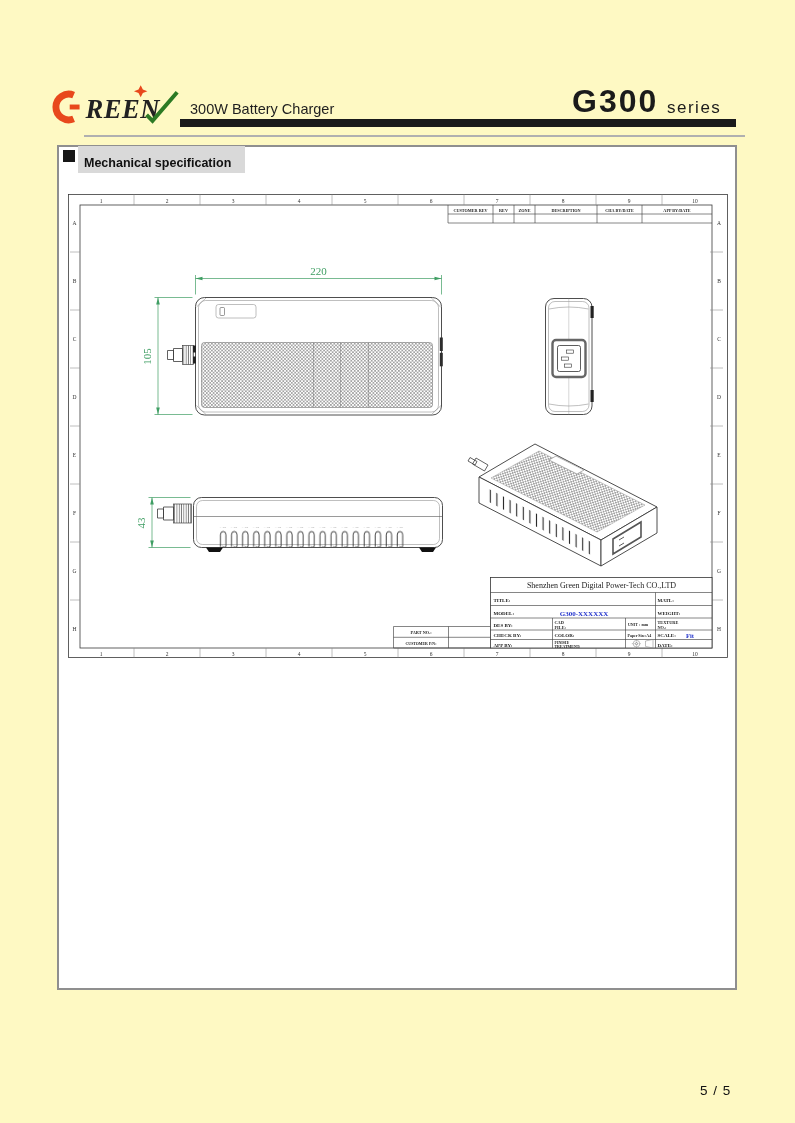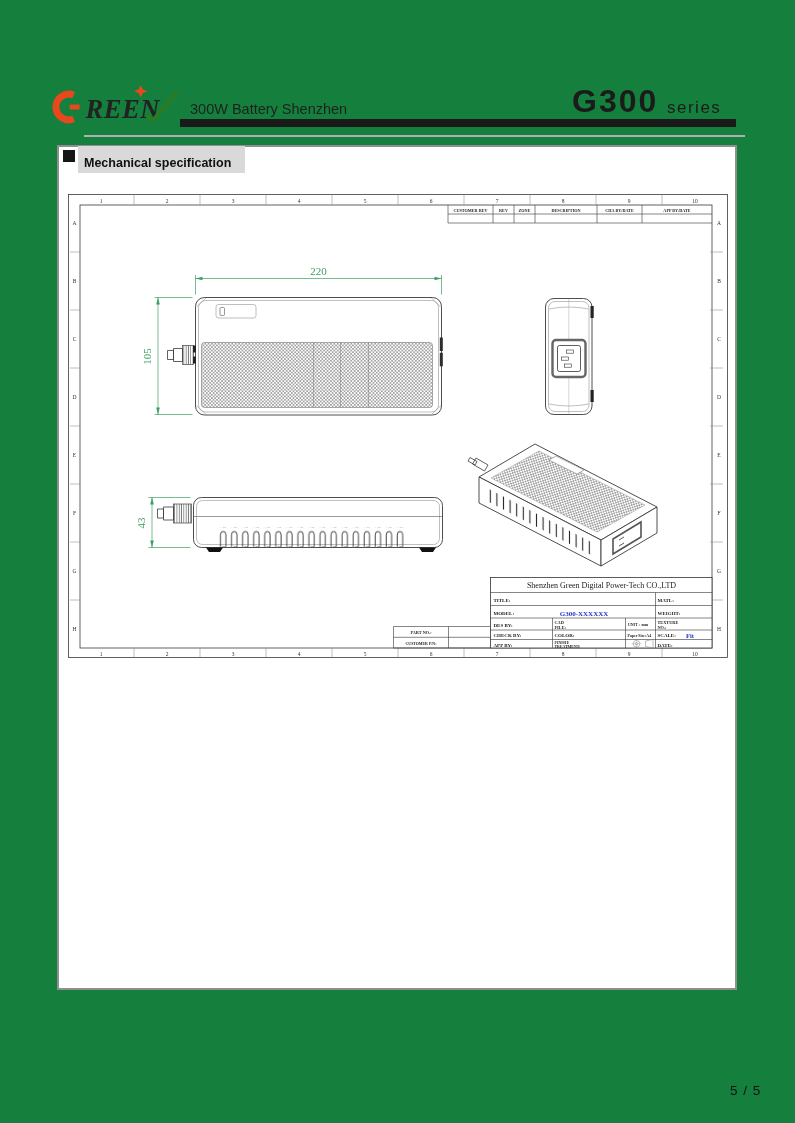--- a/index.html
+++ b/index.html
@@ -1,17 +1,17 @@
 <!DOCTYPE html>
 <html><head>
 <meta charset="utf-8">
 <style>
   html,body { margin:0; padding:0; background:#ffffff; }
   .page {
-    position:relative; width:795px; height:1123px; background:#15803d;
+    position:relative; width:795px; height:1123px; background:#fef9c3;
     font-family:"Liberation Sans", sans-serif; overflow:hidden;
   }
   .abs { position:absolute; }
 
   
   .logo-svg { left:50px; top:84px; width:138px; height:46px; }
   .subtitle { left:190px; top:101px; font-size:14.5px; color:#1f1f1f; }
   .product  { left:572px; top:83px; font-size:32px; font-weight:bold; letter-spacing:2px; color:#1b1b1b; }
   .series   { left:667px; top:98px; font-size:17px; font-weight:normal; letter-spacing:1.5px; color:#1b1b1b; }
   .black-bar{ left:180px; top:119px; width:556px; height:8px; background:#1a1a1a; }
@@ -32,35 +32,35 @@
   .tline { stroke:#444; stroke-width:0.65; fill:none; }
   .dim   { stroke:#3f9e63; stroke-width:0.7; fill:none; }
   .dimtxt{ fill:#3f9e63; font-size:11px; }
   .fnum  { font-size:5.5px; text-anchor:middle; fill:#333; }
   .rhead { font-size:4.2px; font-weight:bold; text-anchor:middle; fill:#222; }
   .lbl   { font-size:5px; font-weight:bold; }
   .lbl2  { font-size:4.3px; font-weight:bold; }
   .lbl3  { font-size:3.9px; font-weight:bold; }
   .blue  { fill:#2233cc; font-weight:bold; }
 
-  .page-num { left:700px; top:1083px; font-size:13.5px; color:#111; letter-spacing:1px;margin-left:30px; }
+  .page-num { left:700px; top:1083px; font-size:13.5px; color:#111; letter-spacing:1px; }
 </style>
 </head>
 <body>
 
 <div class="page">
 
   <svg class="abs logo-svg" viewBox="0 0 140 46">
     <path d="M24,11 A13,13 0 1 0 24,35" stroke="#e8481c" stroke-width="7" fill="none" stroke-linecap="butt"></path>
     <rect x="20" y="20.5" width="10" height="5" fill="#e8481c"></rect>
     <text x="36" y="34" font-family="Liberation Sans, sans-serif" font-size="27" font-weight="bold" font-style="italic" letter-spacing="0.5" fill="#33a62e">REEN</text>
     <path d="M92,1 L94.2,5.3 L98.8,7 L94.2,8.7 L92,13 L89.8,8.7 L85.2,7 L89.8,5.3 Z" fill="#e8481c"></path>
     <path d="M98,31 L104,37 L129,8" stroke="#2c7a24" stroke-width="4" fill="none"></path>
   </svg>
-  <div class="abs subtitle">300W Battery Shenzhen</div>
+  <div class="abs subtitle">300W Battery Charger</div>
   <div class="abs product">G300</div>
   <div class="abs series">series</div>
   <div class="abs black-bar"></div>
   <div class="abs thin-line"></div>
 
   <div class="abs content-box"></div>
   <div class="abs sec-square"></div>
   <div class="abs sec-label">Mechanical specification</div>
 
   <svg class="abs drawing" viewBox="68 194 660 464">

